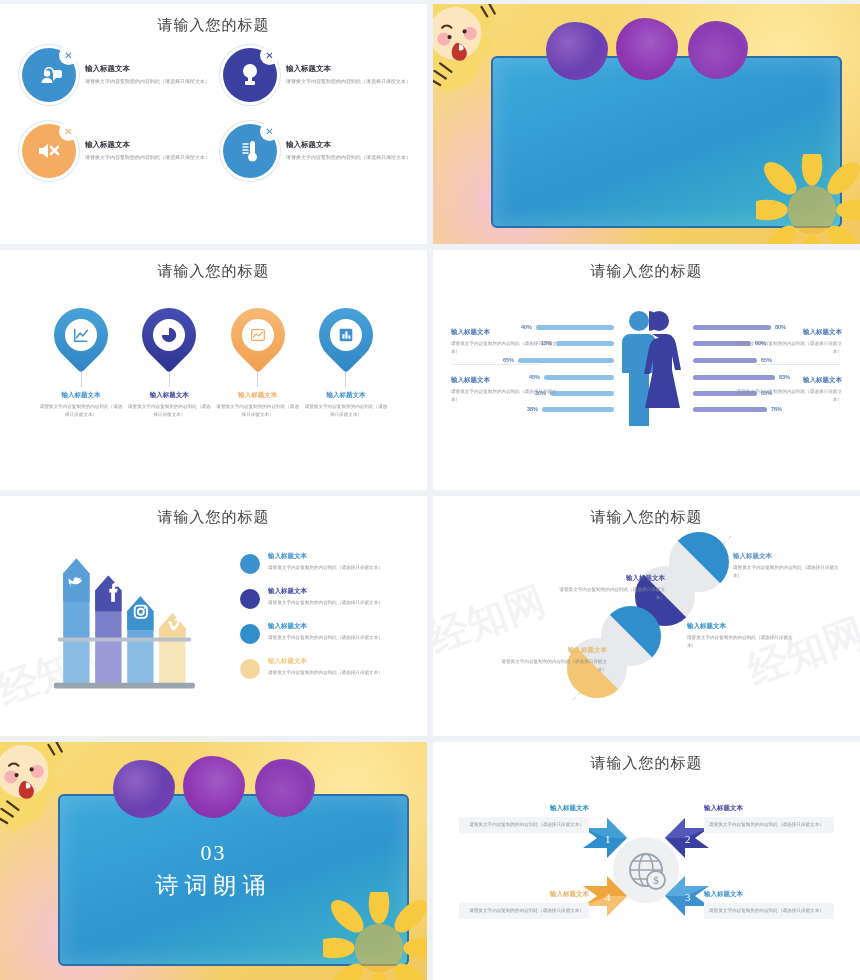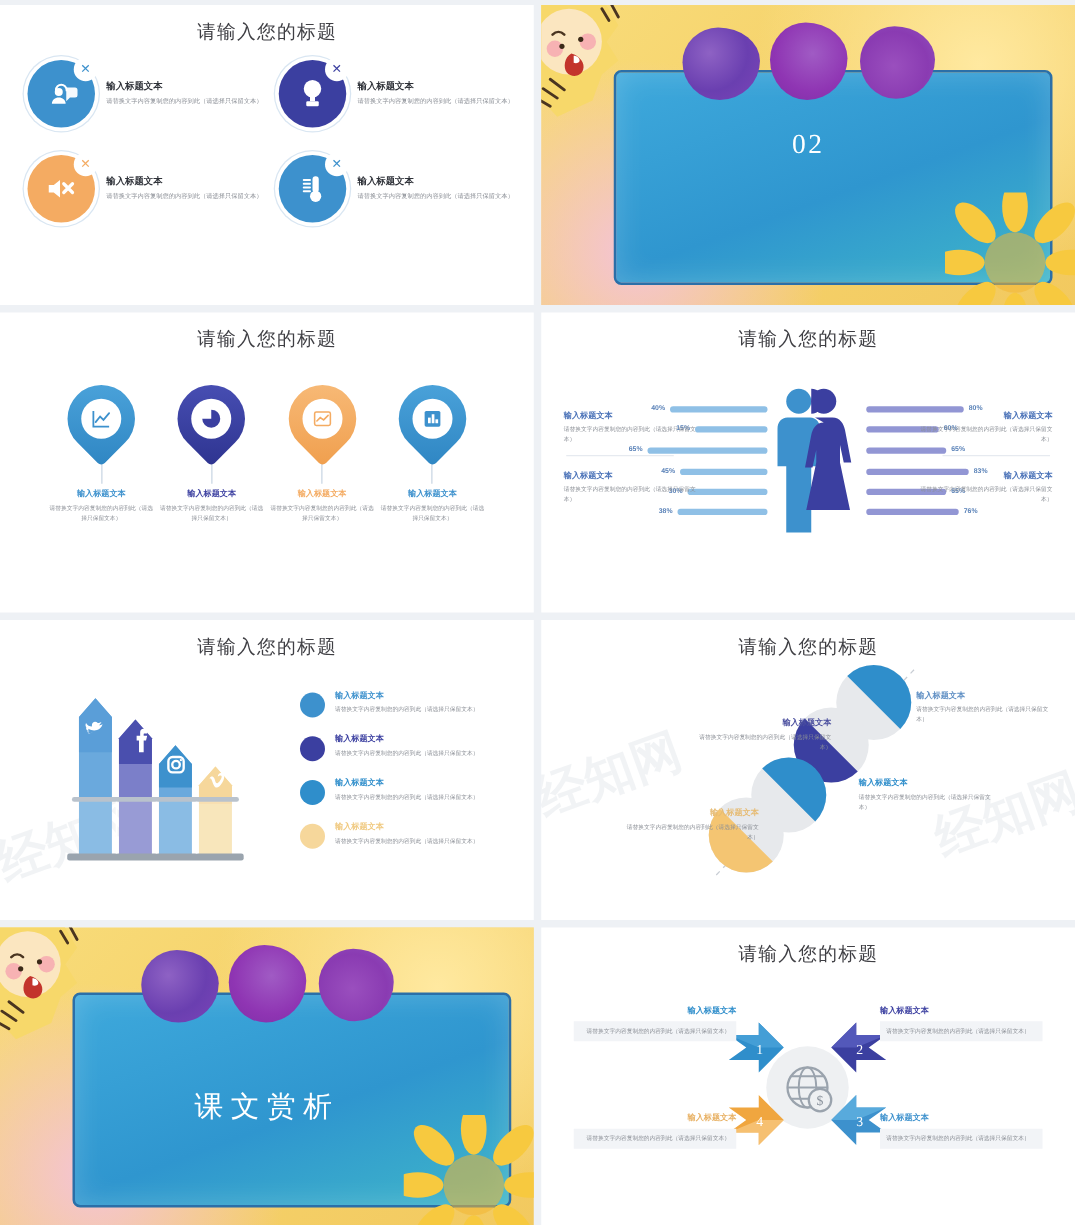--- a/index.html
+++ b/index.html
@@ -233,21 +233,20 @@
         <ellipse cx="94" cy="26" rx="11" ry="22" transform="rotate(45 94 26)"></ellipse>
         <ellipse cx="108" cy="60" rx="22" ry="11"></ellipse>
         <ellipse cx="94" cy="94" rx="11" ry="22" transform="rotate(-45 94 94)"></ellipse>
         <ellipse cx="60" cy="108" rx="11" ry="22"></ellipse>
         <ellipse cx="26" cy="94" rx="11" ry="22" transform="rotate(45 26 94)"></ellipse>
         <ellipse cx="12" cy="60" rx="22" ry="11"></ellipse>
         <ellipse cx="26" cy="26" rx="11" ry="22" transform="rotate(-45 26 26)"></ellipse>
       </g>
       <circle cx="60" cy="60" r="26" fill="#f2b733" opacity=".55"></circle>
     </svg>
-    <div class="num">02</div>
   </div>
 
   <div class="slide">
     <div class="title">请输入您的标题</div>
     <div class="pins">
 
       <div class="pincol">
         <div class="pin" style="background:linear-gradient(135deg,#4ea6dd,#2f86c3)">
           <div class="inner">
             <svg width="18" height="18" viewBox="0 0 20 20">
@@ -515,21 +514,22 @@
         <ellipse cx="94" cy="26" rx="11" ry="22" transform="rotate(45 94 26)"></ellipse>
         <ellipse cx="108" cy="60" rx="22" ry="11"></ellipse>
         <ellipse cx="94" cy="94" rx="11" ry="22" transform="rotate(-45 94 94)"></ellipse>
         <ellipse cx="60" cy="108" rx="11" ry="22"></ellipse>
         <ellipse cx="26" cy="94" rx="11" ry="22" transform="rotate(45 26 94)"></ellipse>
         <ellipse cx="12" cy="60" rx="22" ry="11"></ellipse>
         <ellipse cx="26" cy="26" rx="11" ry="22" transform="rotate(-45 26 26)"></ellipse>
       </g>
       <circle cx="60" cy="60" r="26" fill="#f2b733" opacity=".55"></circle>
     </svg>
-    <div class="cn">课文赏析</div>
+    <div class="num">03</div>
+    <div class="cn">诗词朗诵</div>
   </div>
 
   <div class="slide">
     <div class="title">请输入您的标题</div>
 
     <svg class="a8" viewBox="0 0 427 240">
       <circle cx="213" cy="128" r="33" fill="#eef0f2"></circle>
       <g transform="translate(193,108)">
         <circle cx="20" cy="20" r="16" stroke="#9aa3ad" stroke-width="1.8" fill="none"></circle>
         <ellipse cx="20" cy="20" rx="7" ry="16" stroke="#9aa3ad" stroke-width="1.5" fill="none"></ellipse>

